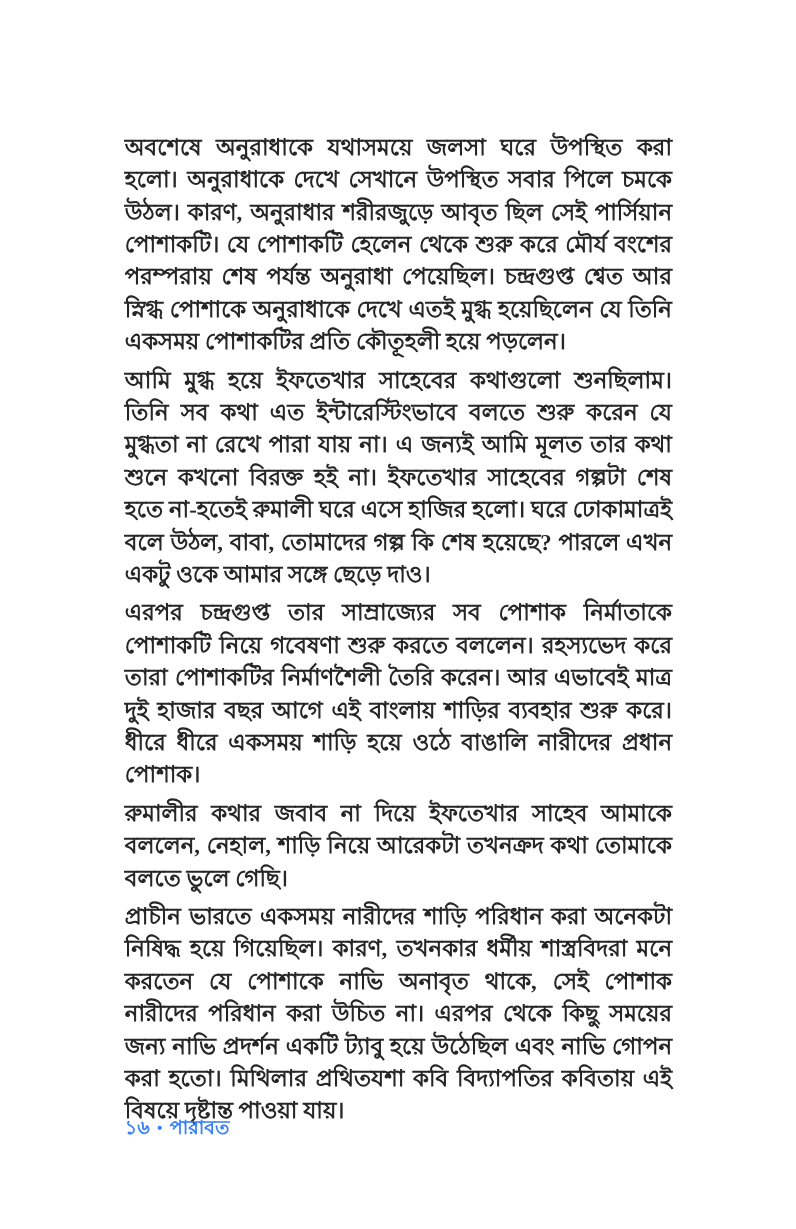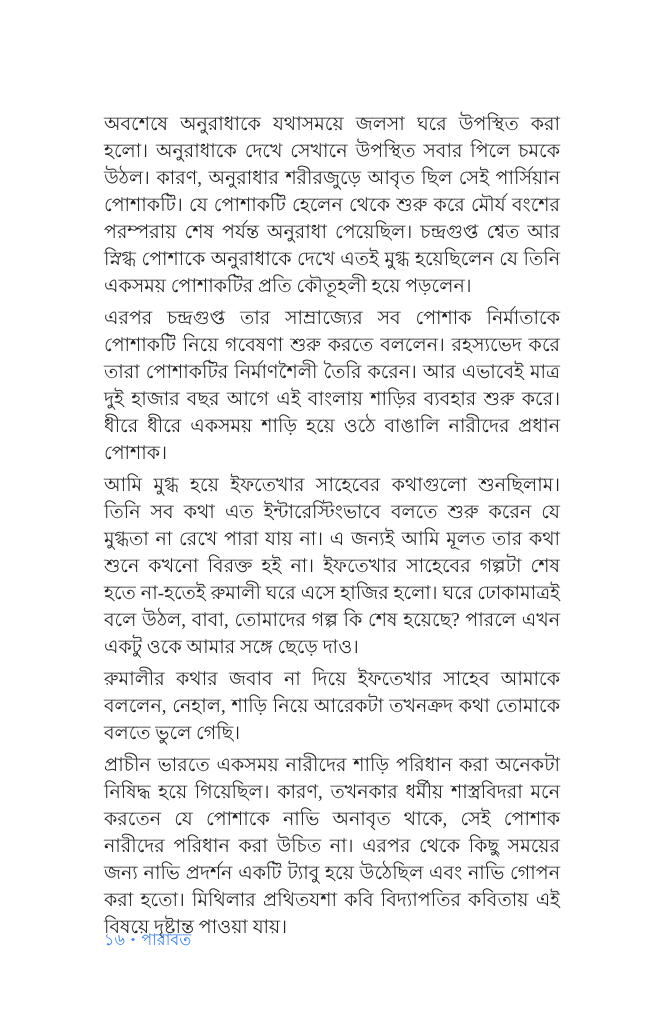--- a/index.html
+++ b/index.html
@@ -7,20 +7,21 @@
     padding: 0;
     background: #ffffff;
   }
   .page {
     position: relative;
     width: 663px;
     height: 1024px;
     background: #ffffff;
     overflow: hidden;
     font-family: "Liberation Serif", "DejaVu Serif", serif;
+    font-weight: bold;
   }
   .content {
     position: absolute;
     left: 104px;
     top: 110px;
     width: 456px;
     font-size: 19px;
     line-height: 27px;
     color: #262626;
     text-align: justify;
@@ -46,22 +47,22 @@
     vertical-align: 1px;
   }
 </style>
 </head>
 <body>
 
 <div class="page">
 
   <div class="content">
     <p>অবশেষে অনুরাধাকে যথাসময়ে জলসা ঘরে উপস্থিত করা হলো। অনুরাধাকে দেখে সেখানে উপস্থিত সবার পিলে চমকে উঠল। কারণ, অনুরাধার শরীরজুড়ে আবৃত ছিল সেই পার্সিয়ান পোশাকটি। যে পোশাকটি হেলেন থেকে শুরু করে মৌর্য বংশের পরম্পরায় শেষ পর্যন্ত অনুরাধা পেয়েছিল। চন্দ্রগুপ্ত শ্বেত আর স্নিগ্ধ পোশাকে অনুরাধাকে দেখে এতই মুগ্ধ হয়েছিলেন যে তিনি একসময় পোশাকটির প্রতি কৌতূহলী হয়ে পড়লেন।</p>
+    <p>আমি মুগ্ধ হয়ে ইফতেখার সাহেবের কথাগুলো শুনছিলাম। তিনি সব কথা এত ইন্টারেস্টিংভাবে বলতে শুরু করেন যে মুগ্ধতা না রেখে পারা যায় না। এ জন্যই আমি মূলত তার কথা শুনে কখনো বিরক্ত হই না। ইফতেখার সাহেবের গল্পটা শেষ হতে না-হতেই রুমালী ঘরে এসে হাজির হলো। ঘরে ঢোকামাত্রই বলে উঠল, বাবা, তোমাদের গল্প কি শেষ হয়েছে? পারলে এখন একটু ওকে আমার সঙ্গে ছেড়ে দাও।</p>
     <p>এরপর চন্দ্রগুপ্ত তার সাম্রাজ্যের সব পোশাক নির্মাতাকে পোশাকটি নিয়ে গবেষণা শুরু করতে বললেন। রহস্যভেদ করে তারা পোশাকটির নির্মাণশৈলী তৈরি করেন। আর এভাবেই মাত্র দুই হাজার বছর আগে এই বাংলায় শাড়ির ব্যবহার শুরু করে। ধীরে ধীরে একসময় শাড়ি হয়ে ওঠে বাঙালি নারীদের প্রধান পোশাক।</p>
-    <p>আমি মুগ্ধ হয়ে ইফতেখার সাহেবের কথাগুলো শুনছিলাম। তিনি সব কথা এত ইন্টারেস্টিংভাবে বলতে শুরু করেন যে মুগ্ধতা না রেখে পারা যায় না। এ জন্যই আমি মূলত তার কথা শুনে কখনো বিরক্ত হই না। ইফতেখার সাহেবের গল্পটা শেষ হতে না-হতেই রুমালী ঘরে এসে হাজির হলো। ঘরে ঢোকামাত্রই বলে উঠল, বাবা, তোমাদের গল্প কি শেষ হয়েছে? পারলে এখন একটু ওকে আমার সঙ্গে ছেড়ে দাও।</p>
     <p>রুমালীর কথার জবাব না দিয়ে ইফতেখার সাহেব আমাকে বললেন, নেহাল, শাড়ি নিয়ে আরেকটা তখনক্রদ কথা তোমাকে বলতে ভুলে গেছি।</p>
     <p>প্রাচীন ভারতে একসময় নারীদের শাড়ি পরিধান করা অনেকটা নিষিদ্ধ হয়ে গিয়েছিল। কারণ, তখনকার ধর্মীয় শাস্ত্রবিদরা মনে করতেন যে পোশাকে নাভি অনাবৃত থাকে, সেই পোশাক নারীদের পরিধান করা উচিত না। এরপর থেকে কিছু সময়ের জন্য নাভি প্রদর্শন একটি ট্যাবু হয়ে উঠেছিল এবং নাভি গোপন করা হতো। মিথিলার প্রথিতযশা কবি বিদ্যাপতির কবিতায় এই বিষয়ে দৃষ্টান্ত পাওয়া যায়।</p>
   </div>
 
   <div class="footer">
     <span>১৬</span><span class="bullet">•</span><span>পারাবত</span>
   </div>
 
 </div>
 

